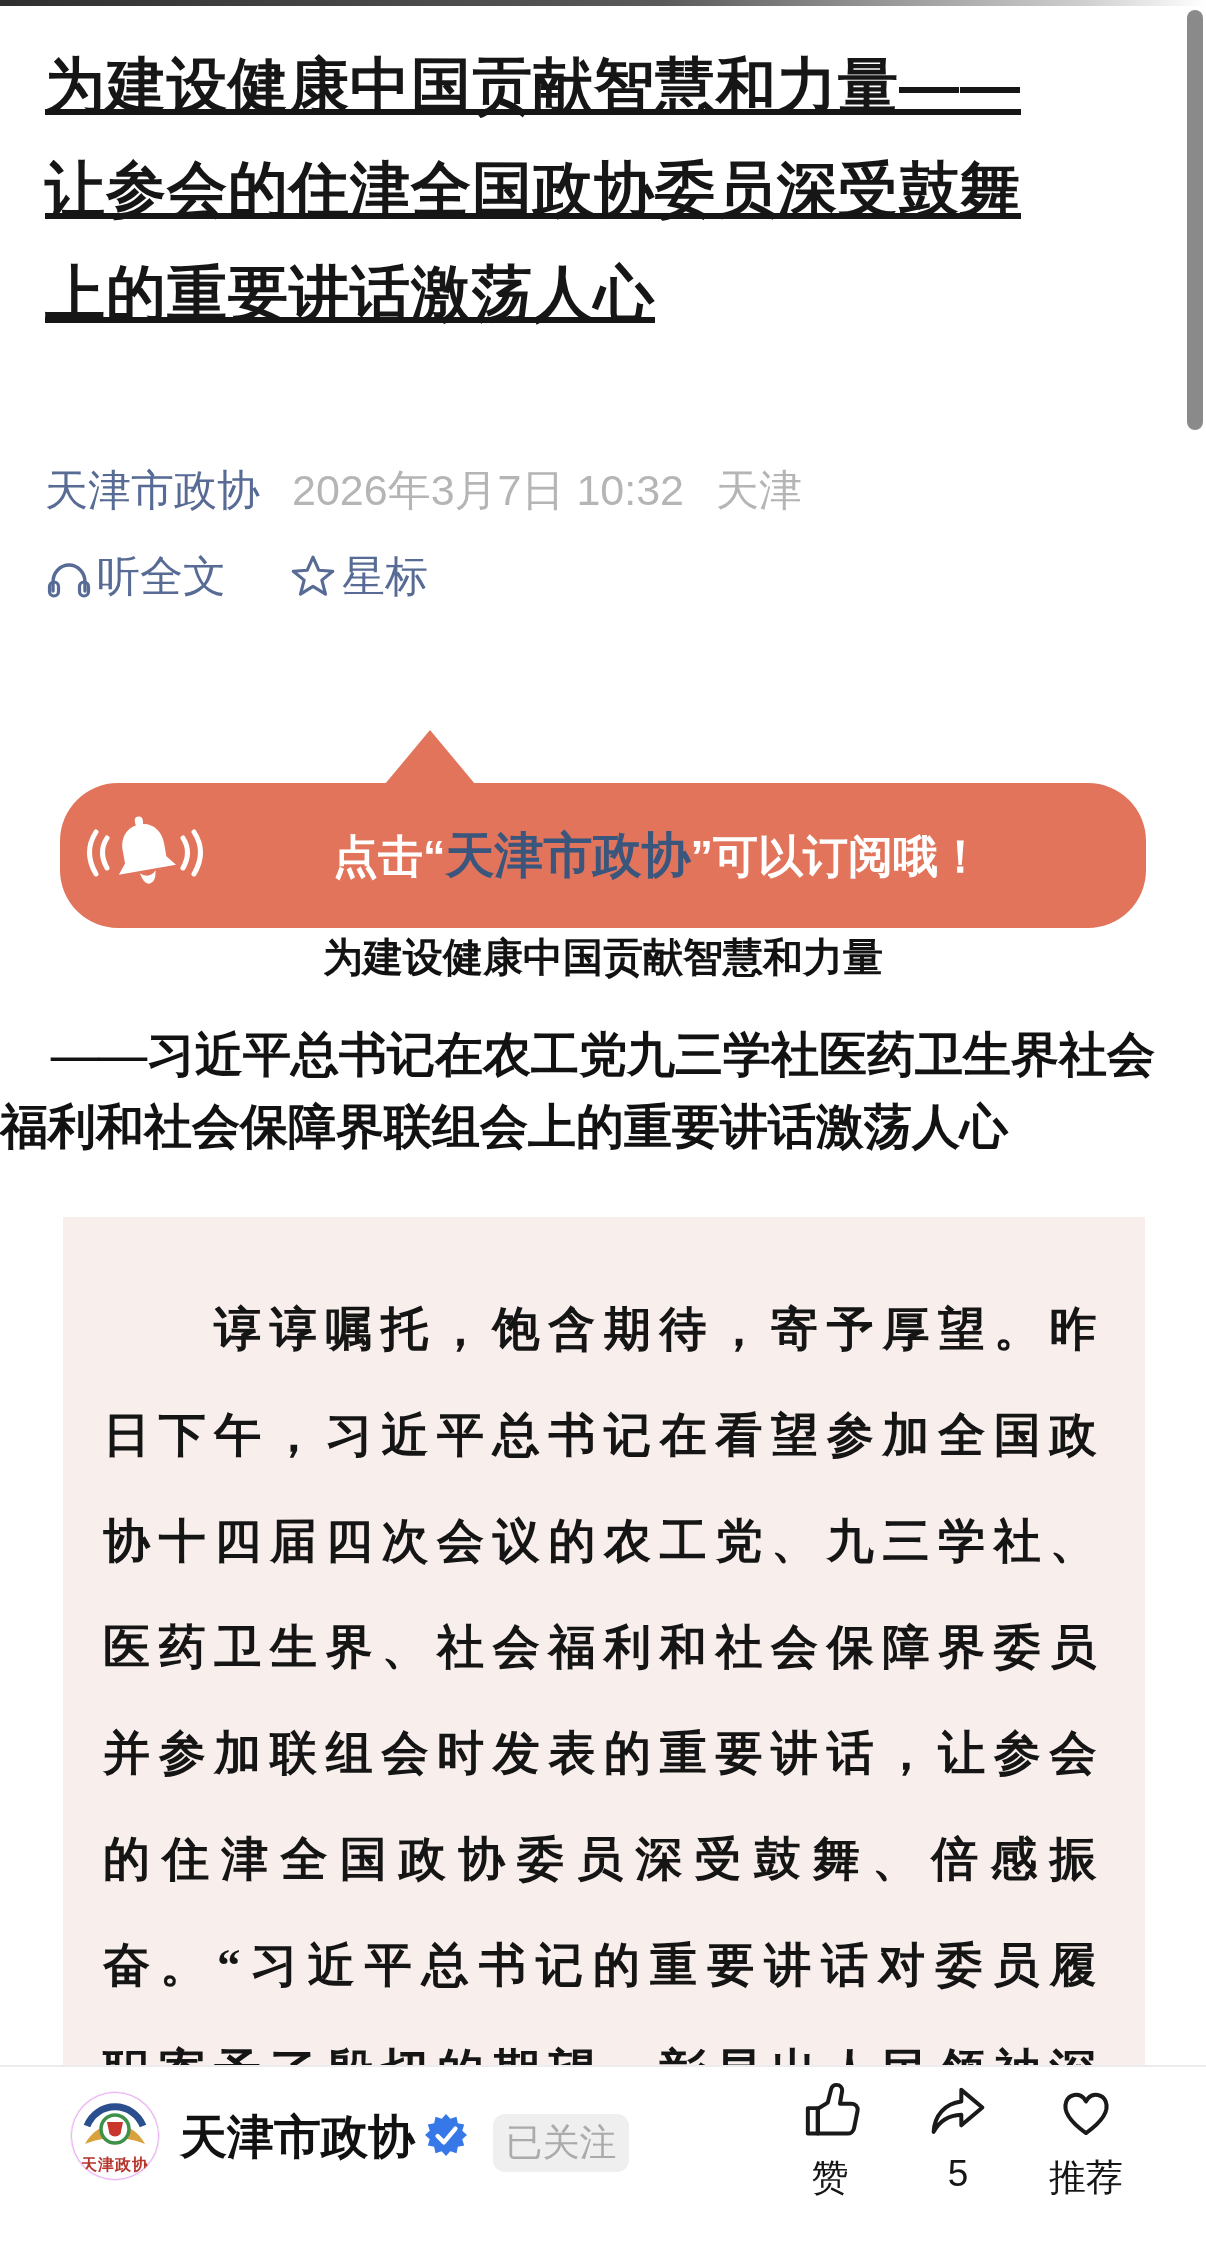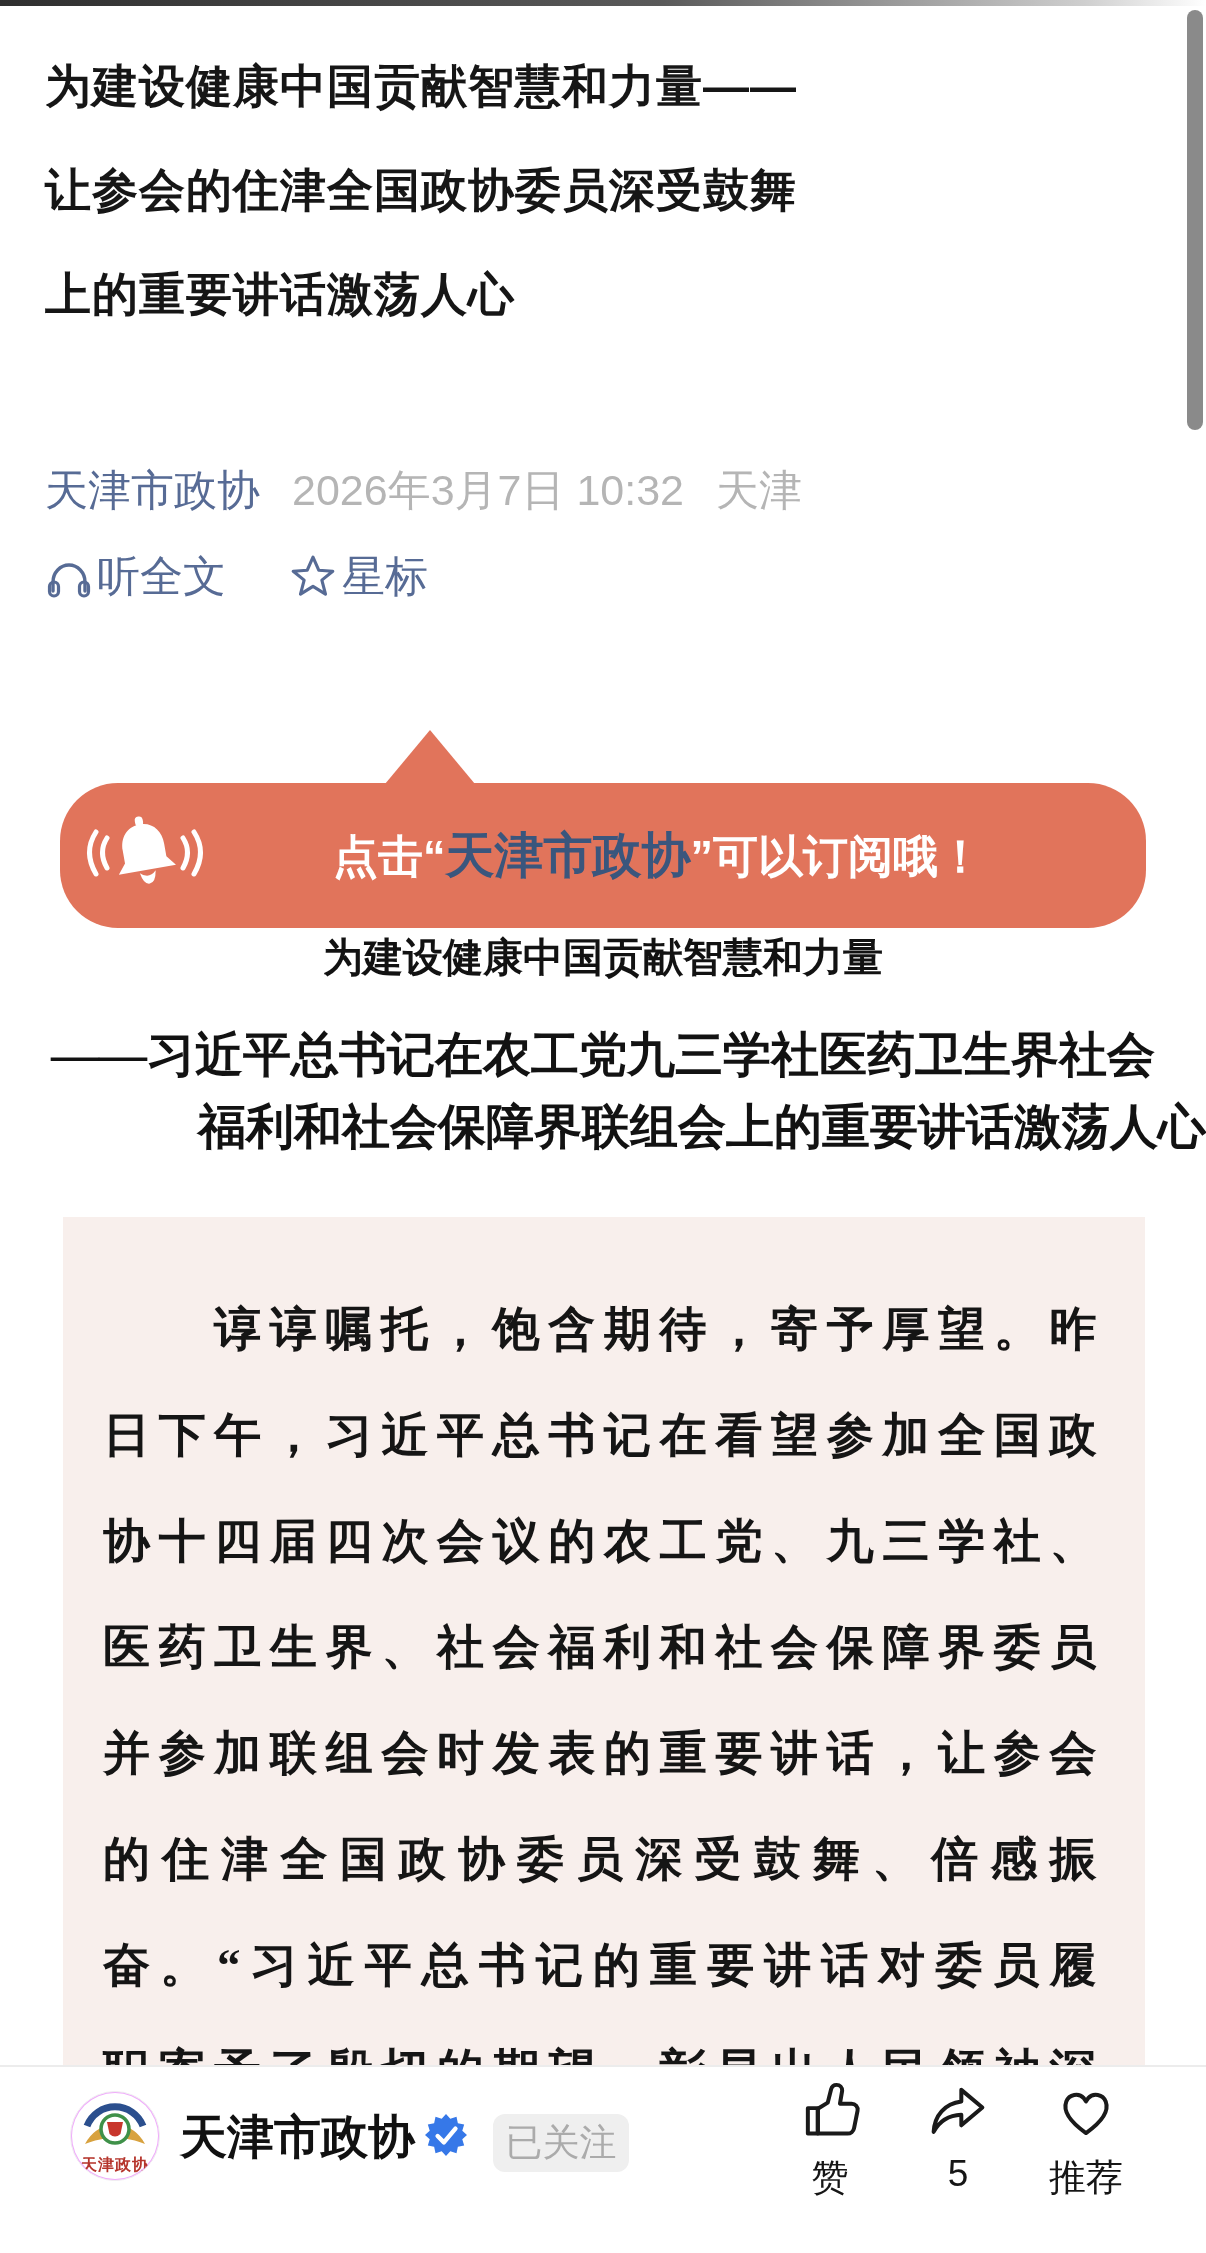--- a/index.html
+++ b/index.html
@@ -7,21 +7,21 @@
        font-family:"Liberation Sans","DejaVu Sans",sans-serif;}
   .page{position:relative;width:1206px;height:2253px;background:#fff;overflow:hidden;}
 
   .top-shade{position:absolute;left:0;top:0;width:1206px;height:6px;
     background:linear-gradient(90deg,#2f2f2f 0%,#5a5a5a 55%,#cfcfcf 90%,#ffffff 100%);}
   .scrollbar{position:absolute;left:1187px;top:10px;width:16px;height:420px;
     background:#8a8a8a;border-radius:9px;}
 
   
   .title{position:absolute;left:45px;top:34px;width:1130px;color:#161616;
-    font-size:46px;font-weight:700;line-height:104px;letter-spacing:1px;}
+    font-size:60px;font-weight:700;line-height:104px;letter-spacing:1px;text-decoration:underline;}
   .meta{position:absolute;left:45px;top:462px;display:flex;align-items:baseline;
     gap:32px;font-size:43px;}
   .meta .author{color:#576b95;}
   .meta .when,.meta .where{color:#b5b5b5;}
   .quick-actions{position:absolute;left:45px;top:548px;display:flex;gap:62px;
     color:#576b95;font-size:43px;}
   .qa-item{display:flex;align-items:center;gap:4px;cursor:pointer;}
   .qa-item svg{display:block;}
 
   
@@ -34,21 +34,21 @@
   .banner .banner-text{flex:1;text-align:center;color:#ffffff;font-size:45px;
     font-weight:700;padding-right:60px;white-space:nowrap;}
   .banner .acct{color:#3A567D;font-size:49px;}
 
   
   .serif{font-family:"Liberation Serif","DejaVu Serif",serif;}
   .art-title1{position:absolute;left:0;top:930px;width:1206px;text-align:center;
     color:#121212;font-size:40px;font-weight:800;}
   .art-title2{position:absolute;left:0;top:1023px;width:1206px;text-align:center;
     color:#121212;font-size:48px;font-weight:700;white-space:nowrap;}
-  .art-title3{position:absolute;left:0;top:1095px;width:1206px;text-align:right;
+  .art-title3{position:absolute;left:0;top:1095px;width:1206px;text-align:left;
     color:#121212;font-size:48px;font-weight:700;white-space:nowrap;}
   .red-divider{position:absolute;left:141px;top:1221px;width:924px;height:11px;
     background:#AC392C;}
   .body-box{position:absolute;left:63px;top:1217px;width:1082px;height:848px;
     background:#F8EFEC;box-sizing:border-box;padding:59px 40px 0 40px;overflow:hidden;}
   .body-box p{margin:0;font-size:47px;line-height:106px;letter-spacing:8.5px;
     color:#151515;text-align:justify;text-indent:111px;font-weight:600;}
 
   
   .bottom-bar{position:absolute;left:0;top:2065px;width:1206px;height:188px;

